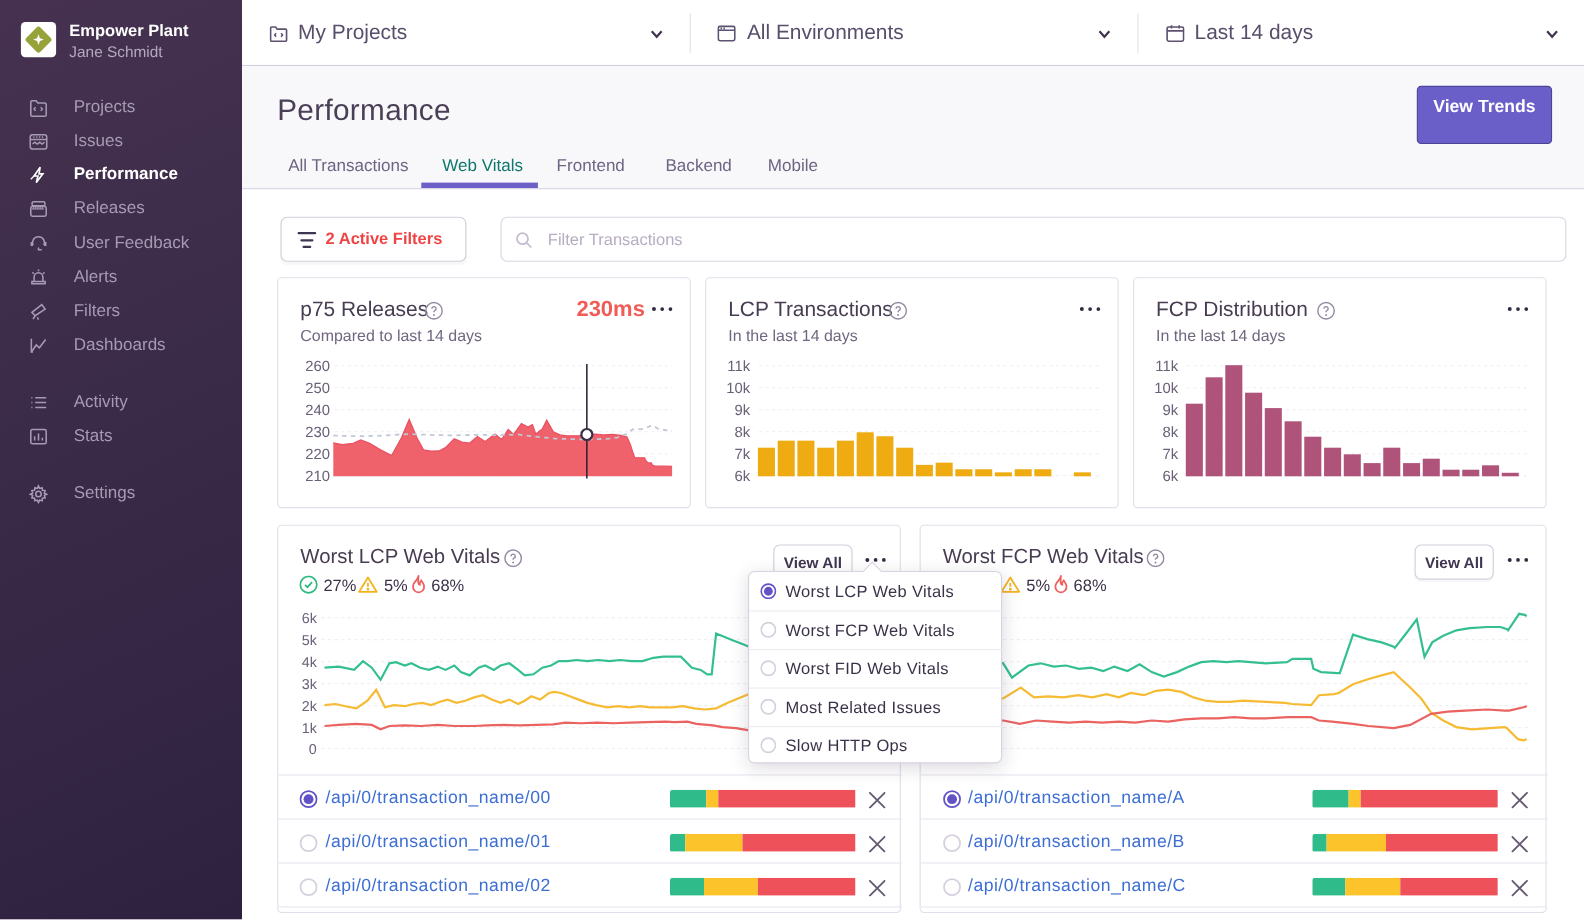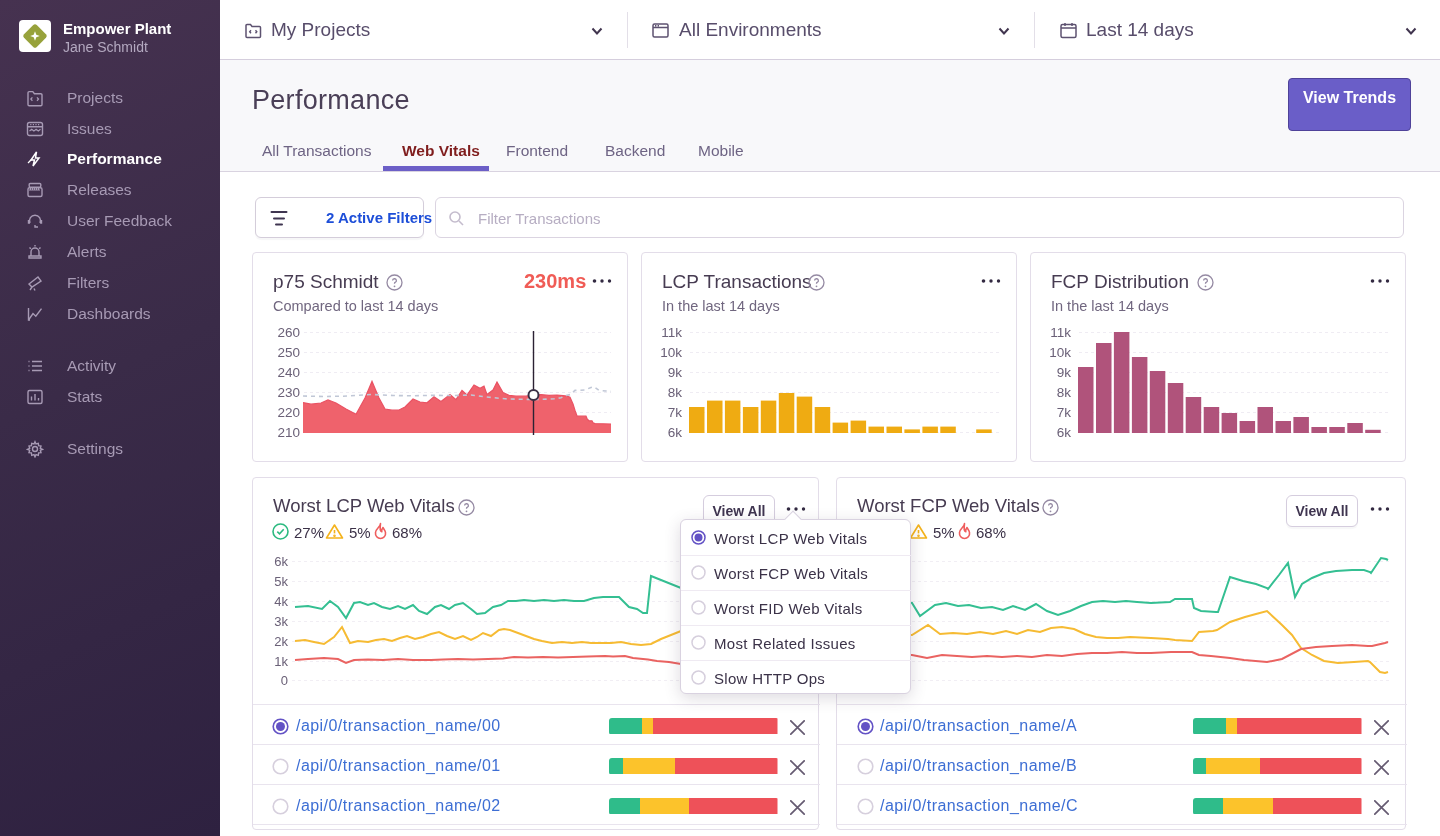--- a/index.html
+++ b/index.html
@@ -24,28 +24,28 @@
 #topbar { position:absolute; left:220px; top:0; width:1220px; height:60px; background:#fff; border-bottom:1px solid #d5cedd; }
 .tb-ic { position:absolute; top:22px; width:17px; height:17px; color:#5d5270; }
 .tb-tx { position:absolute; top:19px; font-size:19px; color:#584d6b; white-space:nowrap; }
 .tb-ch { position:absolute; top:24px; width:14px; height:14px; color:#41354f; }
 .tb-div { position:absolute; top:12px; width:1px; height:36px; background:#e3dfe8; }
 
 
 #pagetitle { position:absolute; left:252px; top:85px; font-size:27px; font-weight:normal; color:#4a3f57; letter-spacing:0.3px; }
 #viewtrends { position:absolute; left:1288px; top:78px; width:123px; height:53px; background:#6a5ec8; border:1px solid #4f4299; border-radius:4px; color:#fff; font-size:16px; font-weight:bold; text-align:center; line-height:37px; box-sizing:border-box; }
 .tab { position:absolute; top:142px; font-size:15.5px; color:#6e6484; white-space:nowrap; }
-.tab.active { color:#7f1d1d; font-weight:bold; }
+.tab.active { color:#0f766e; font-weight:normal; }
 #tabline { position:absolute; left:383px; top:166px; width:106px; height:5px; background:#6c5fc7; }
 #tabborder { position:absolute; left:220px; top:171px; width:1220px; height:1px; background:#d9d3e0; }
 
 
 #filterbtn { position:absolute; left:255px; top:197px; width:169px; height:41px; background:#fff; border:1px solid #d4cdda; border-radius:6px; box-shadow:0 2px 1px rgba(60,45,80,0.04); }
-#filterbtn .lb { position:absolute; left:40px; top:11px; font-size:15px; font-weight:bold; color:#1d4ed8; white-space:nowrap;margin-left:30px; }
-#searchbox { position:absolute; left:435px; top:197px; width:969px; height:41px; background:#fff; border:1px solid #dbd4e1; border-radius:6px;padding-left:12px; }
+#filterbtn .lb { position:absolute; left:40px; top:11px; font-size:15px; font-weight:bold; color:#ef4444; white-space:nowrap; }
+#searchbox { position:absolute; left:455px; top:197px; width:969px; height:41px; background:#fff; border:1px solid #dbd4e1; border-radius:6px;padding-left:12px; }
 #searchbox .ph { position:absolute; left:42px; top:12px; font-size:15px; color:#b6adc2; }
 
 
 .card { position:absolute; background:#fff; border:1px solid #e3dde9; border-radius:4px; }
 .ctitle { position:absolute; font-size:19px; color:#473c52; font-weight:500; white-space:nowrap; }
 .csub { position:absolute; font-size:14.5px; color:#70667f; white-space:nowrap; }
 .ctitle2 { position:absolute; font-size:18.5px; color:#473c52; font-weight:500; white-space:nowrap; }
 .qicon { position:absolute; width:17px; height:17px; }
 .dots { position:absolute; width:20px; height:6px; }
 .viewall { position:absolute; width:72px; height:32px; background:#fff; border:1px solid #d5cdde; border-radius:6px; font-size:14px; font-weight:bold; color:#3f3550; text-align:center; line-height:30px; box-shadow:0 2px 1px rgba(60,45,80,0.04); }
@@ -192,21 +192,21 @@
 </div>
 <div id="searchbox">
   <svg class="abs" style="left:12px;top:12px" width="17" height="17" viewBox="0 0 17 17" fill="none" stroke="#c4bccd" stroke-width="1.6">
       <circle cx="7" cy="7" r="5"></circle>
       <path d="M11 11 L15 15"></path>
     </svg>
   <div class="ph">Filter Transactions</div>
 </div>
 
 <div class="card" id="card1" style="left:252px;top:252px;width:376px;height:210px">
-  <div class="ctitle" style="left:20px;top:18px">p75 Schmidt</div>
+  <div class="ctitle" style="left:20px;top:18px">p75 Releases</div>
   <div class="abs" style="left:271px;top:17px;width:60px;text-align:right;font-size:20px;font-weight:700;color:#f05c56">230ms</div>
   <svg class="qicon" style="left:133px;top:21px" viewBox="0 0 17 17" fill="none" stroke="#958aa3" stroke-width="1.3">
       <circle cx="8.5" cy="8.5" r="7.5"></circle>
       <path d="M6.6 6.6 a1.9 1.9 0 1 1 2.6 1.8 c-.5.2-.7.5-.7 1v.4"></path>
       <circle cx="8.5" cy="12.3" r="0.9" fill="#958aa3" stroke="none"></circle>
     </svg>
   <svg class="dots" style="left:339px;top:25px" viewBox="0 0 20 6">
       <g fill="#332a42">
         <circle cx="2.5" cy="3" r="1.8"></circle>
         <circle cx="10" cy="3" r="1.7"></circle>

